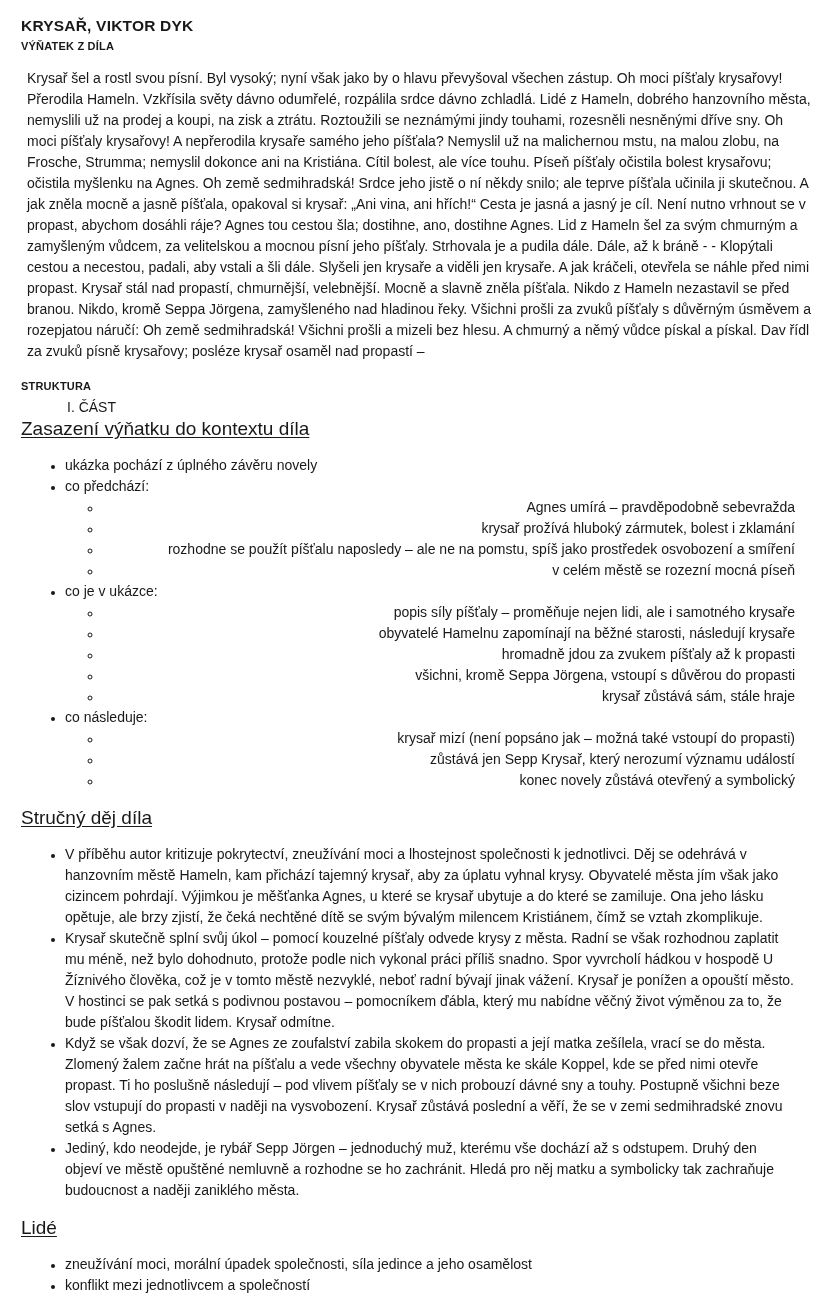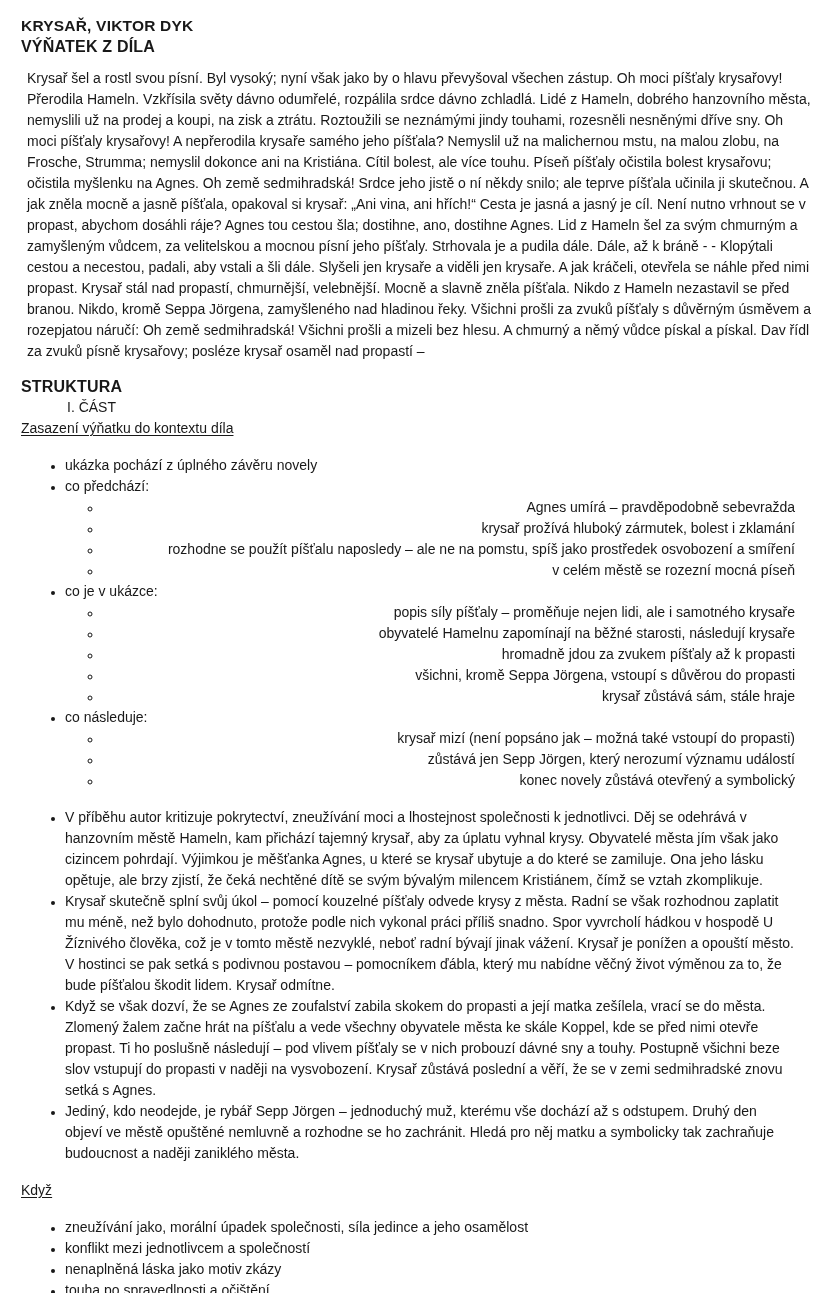--- a/index.html
+++ b/index.html
@@ -17,38 +17,38 @@
     padding: 15px 17px 20px 21px;
     background: #ffffff;
   }
   .doc-title {
     font-size: 15.5px;
     line-height: 21px;
     font-weight: 700;
     letter-spacing: 0.2px;
   }
   .section-heading {
-    font-size: 16px;
+    font-size: 11px;
     line-height: 21px;
     font-weight: 700;
     letter-spacing: 0.2px;
   }
   .section-heading.after-gap { margin-top: 0; }
   .excerpt {
     margin: 11px 0 14px 6px;
     font-size: 14px;
     line-height: 21px;
   }
   .part-label {
     font-size: 14px;
     line-height: 21px;
     margin-left: 46px;
   }
   .sub-title {
-    font-size: 14px;
+    font-size: 19px;
     line-height: 21px;
     text-decoration: underline;
     text-underline-offset: 2px;
   }
   .subsection + .subsection { margin-top: 7px; }
   ul.l1 {
     margin: 16px;
     padding-left: 28px;
     list-style-type: disc;
   }
@@ -91,37 +91,38 @@
             </ul></li>
           <li>co je v ukázce:<ul class="l2">
               <li>popis síly píšťaly – proměňuje nejen lidi, ale i samotného krysaře</li>
               <li>obyvatelé Hamelnu zapomínají na běžné starosti, následují krysaře</li>
               <li>hromadně jdou za zvukem píšťaly až k propasti</li>
               <li>všichni, kromě Seppa Jörgena, vstoupí s důvěrou do propasti</li>
               <li>krysař zůstává sám, stále hraje</li>
             </ul></li>
           <li>co následuje:<ul class="l2">
               <li>krysař mizí (není popsáno jak – možná také vstoupí do propasti)</li>
-              <li>zůstává jen Sepp Jörgen, který nerozumí významu událostí</li>
+              <li>zůstává jen Sepp Krysař, který nerozumí významu událostí</li>
               <li>konec novely zůstává otevřený a symbolický</li>
             </ul></li>
         </ul>
       </section>
       <section class="subsection">
+        <div class="sub-title">Stručný děj díla</div>
         <ul class="l1">
           <li>V příběhu autor kritizuje pokrytectví, zneužívání moci a lhostejnost společnosti k jednotlivci. Děj se odehrává v hanzovním městě Hameln, kam přichází tajemný krysař, aby za úplatu vyhnal krysy. Obyvatelé města jím však jako cizincem pohrdají. Výjimkou je měšťanka Agnes, u které se krysař ubytuje a do které se zamiluje. Ona jeho lásku opětuje, ale brzy zjistí, že čeká nechtěné dítě se svým bývalým milencem Kristiánem, čímž se vztah zkomplikuje.</li>
           <li>Krysař skutečně splní svůj úkol – pomocí kouzelné píšťaly odvede krysy z města. Radní se však rozhodnou zaplatit mu méně, než bylo dohodnuto, protože podle nich vykonal práci příliš snadno. Spor vyvrcholí hádkou v hospodě U Žíznivého člověka, což je v tomto městě nezvyklé, neboť radní bývají jinak vážení. Krysař je ponížen a opouští město. V hostinci se pak setká s podivnou postavou – pomocníkem ďábla, který mu nabídne věčný život výměnou za to, že bude píšťalou škodit lidem. Krysař odmítne.</li>
           <li>Když se však dozví, že se Agnes ze zoufalství zabila skokem do propasti a její matka zešílela, vrací se do města. Zlomený žalem začne hrát na píšťalu a vede všechny obyvatele města ke skále Koppel, kde se před nimi otevře propast. Ti ho poslušně následují – pod vlivem píšťaly se v nich probouzí dávné sny a touhy. Postupně všichni beze slov vstupují do propasti v naději na vysvobození. Krysař zůstává poslední a věří, že se v zemi sedmihradské znovu setká s Agnes.</li>
           <li>Jediný, kdo neodejde, je rybář Sepp Jörgen – jednoduchý muž, kterému vše dochází až s odstupem. Druhý den objeví ve městě opuštěné nemluvně a rozhodne se ho zachránit. Hledá pro něj matku a symbolicky tak zachraňuje budoucnost a naději zaniklého města.</li>
         </ul>
       </section>
       <section class="subsection">
-        <div class="sub-title">Když</div>
+        <div class="sub-title">Lidé</div>
         <ul class="l1">
-          <li>zneužívání jako, morální úpadek společnosti, síla jedince a jeho osamělost</li>
+          <li>zneužívání moci, morální úpadek společnosti, síla jedince a jeho osamělost</li>
           <li>konflikt mezi jednotlivcem a společností</li>
           <li>nenaplněná láska jako motiv zkázy</li>
           <li>touha po spravedlnosti a očištění</li>
           <li>smrt jako vysvobození a návrat k ideálu</li>
         </ul>
       </section>
     </div>
 </div>
 
 </body></html>

